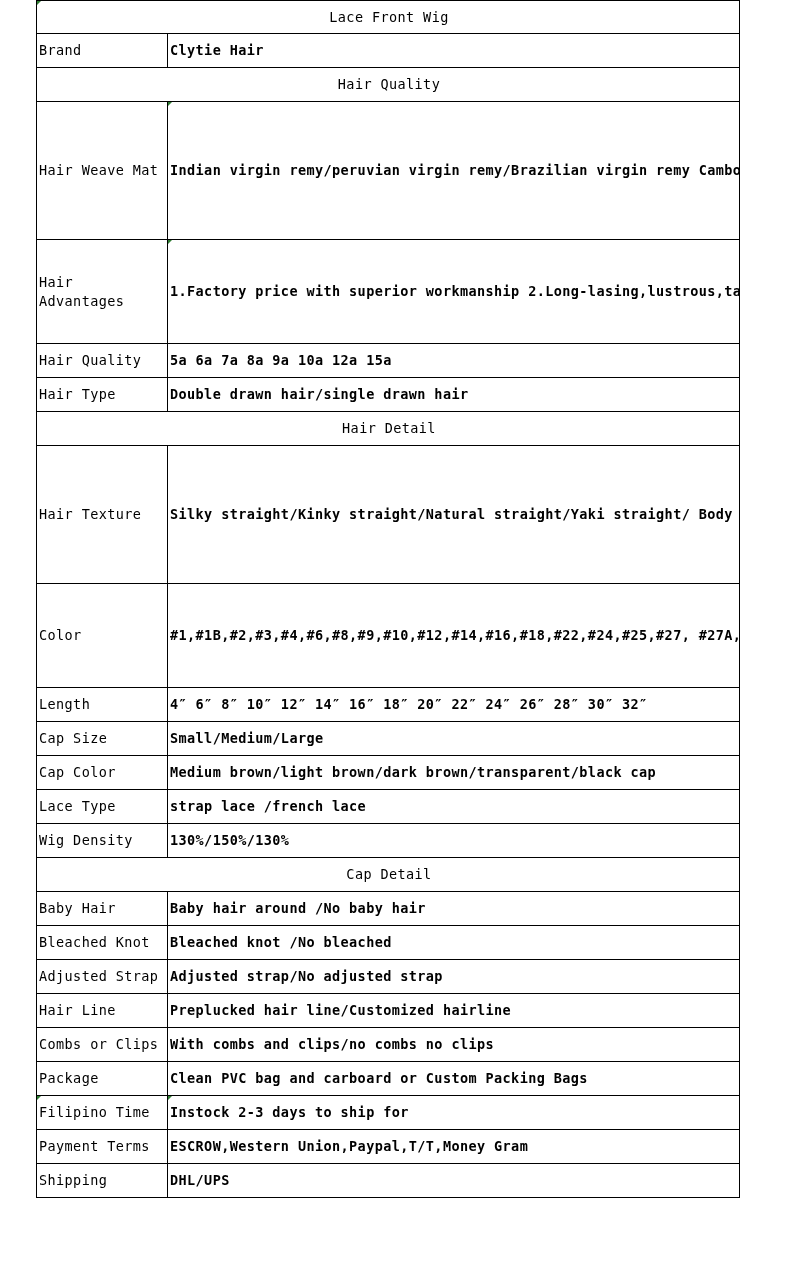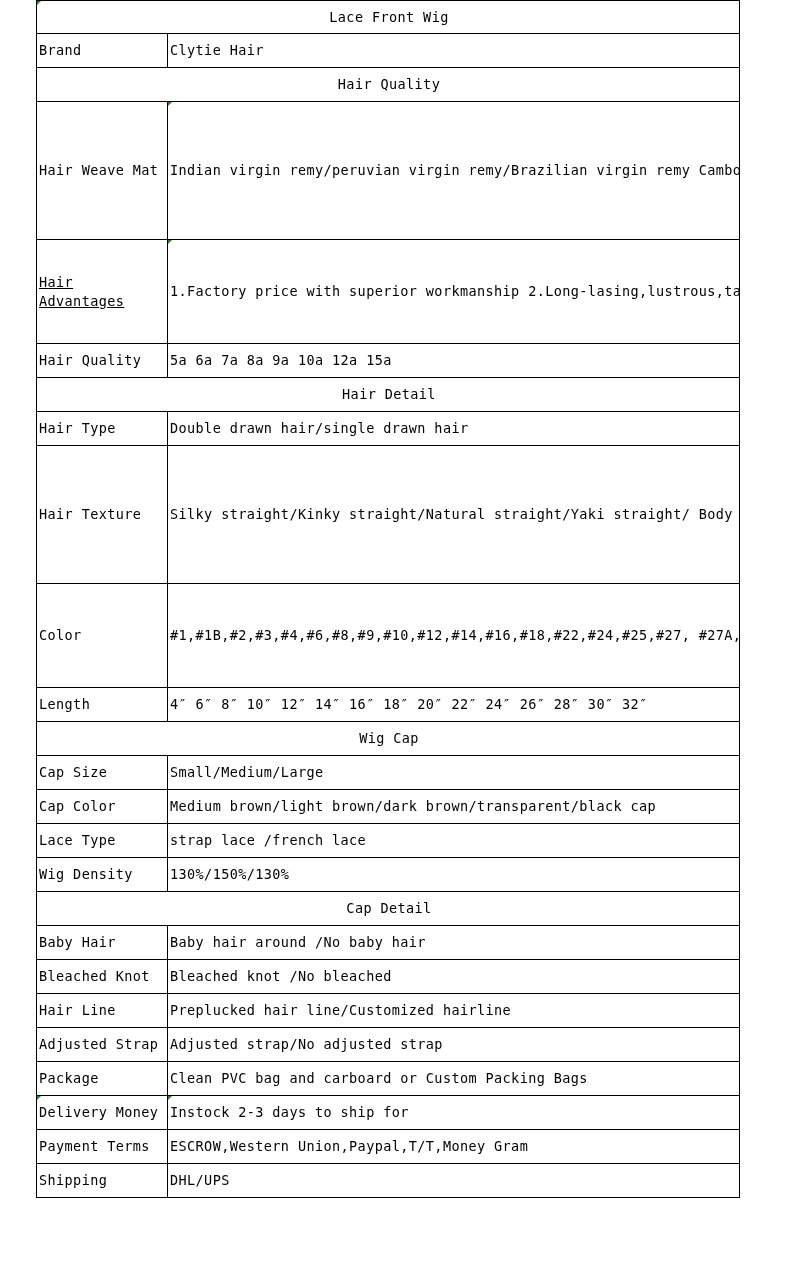--- a/index.html
+++ b/index.html
@@ -31,21 +31,21 @@
       padding: 0 0 0 2px;
       font-size: 13.5px;
       line-height: 19px;
       vertical-align: middle;
       white-space: nowrap;
       overflow: hidden;
       position: relative;
       letter-spacing: 0.4px;
     }
     td.label { width: 128px; margin-left: 48px; }
-    td.value { width: 569px; white-space: pre-line; }
+    td.value { width: 569px; white-space: pre-line; font-weight: bold; }
     td.section {
       text-align: center;
       font-size: 14px;
       padding: 0;
     }
     td.title {
       text-align: center;
       font-size: 18px;
       letter-spacing: 1px;
       padding: 0;
@@ -53,21 +53,21 @@
     }
     .marker {
       position: absolute;
       top: 0;
       left: 0;
       width: 0;
       height: 0;
       border-top: 4px solid #2e7d32;
       border-right: 4px solid transparent;
     }
-    .wrap { white-space: normal; text-decoration: underline; }
+    .wrap { white-space: normal; }
   </style>
 </head>
 <body>
 
 <div class="sheet">
   <table class="spec">
     <colgroup>
       <col style="width:131px">
       <col style="width:572px">
     </colgroup>
@@ -109,26 +109,26 @@
 3.Huge stock and prompt delivey</span>
         </td>
       </tr>
 
       <tr style="height:34px">
         <td class="label">Hair Quality</td>
         <td class="value">5a 6a 7a 8a 9a 10a 12a 15a</td>
       </tr>
 
       <tr style="height:34px">
-        <td class="section" colspan="2">Hair Detail</td>
-      </tr>
-
-      <tr style="height:34px">
         <td class="label">Hair Type</td>
         <td class="value">Double drawn hair/single drawn hair</td>
+      </tr>
+
+      <tr style="height:34px">
+        <td class="section" colspan="2">Hair Detail</td>
       </tr>
 
       <tr style="height:138px">
         <td class="label">Hair Texture</td>
         <td class="value">Silky straight/Kinky straight/Natural straight/Yaki straight/
 Body wave/Natural wave/Deep wave/Water wave/Jerry curly/Kinky
 curly/Spring curly/Deep curly/Loose curly
 Any texture according to picture</td>
       </tr>
 
@@ -136,23 +136,20 @@
         <td class="label">Color</td>
         <td class="value">#1,#1B,#2,#3,#4,#6,#8,#9,#10,#12,#14,#16,#18,#22,#24,#25,#27,
 #27A,#30,#33,#35,#118,#130,#144,#350,#613 and so on.</td>
       </tr>
 
       <tr style="height:34px">
         <td class="label">Length</td>
         <td class="value">4″ 6″ 8″ 10″ 12″ 14″ 16″ 18″ 20″ 22″ 24″ 26″ 28″ 30″ 32″</td>
       </tr>
 
-      <tr style="height:34px">
-        <td class="section" colspan="2">Wig Cap</td>
-      </tr>
 
       <tr style="height:34px">
         <td class="label">Cap Size</td>
         <td class="value">Small/Medium/Large</td>
       </tr>
 
       <tr style="height:34px">
         <td class="label">Cap Color</td>
         <td class="value">Medium brown/light brown/dark brown/transparent/black cap</td>
       </tr>
@@ -175,40 +172,44 @@
         <td class="label">Baby Hair</td>
         <td class="value">Baby hair around /No baby hair</td>
       </tr>
 
       <tr style="height:34px">
         <td class="label">Bleached Knot</td>
         <td class="value">Bleached knot /No bleached</td>
       </tr>
 
       <tr style="height:34px">
+        <td class="label">Adjusted Strap</td>
+        <td class="value">Adjusted strap/No adjusted strap</td>
+      </tr>
+
+      <tr style="height:34px">
         <td class="label">Hair Line</td>
         <td class="value">Preplucked hair line/Customized hairline</td>
       </tr>
 
       <tr style="height:34px">
-        <td class="label">Adjusted Strap</td>
-        <td class="value">Adjusted strap/No adjusted strap</td>
-      </tr>
-
+        <td class="label">Combs or Clips</td>
+        <td class="value">With combs and clips/no combs no clips</td>
+      </tr>
 
 
       <tr style="height:34px">
         <td class="label">Package</td>
         <td class="value">Clean PVC bag and carboard or Custom Packing Bags</td>
       </tr>
 
       <tr style="height:34px">
         <td class="label">
           <span class="marker"></span>
-          <span>Delivery Money</span>
+          <span>Filipino Time</span>
         </td>
         <td class="value">
           <span class="marker"></span>
           <span>Instock 2-3 days to ship for</span>
         </td>
       </tr>
 
       <tr style="height:34px">
         <td class="label">Payment Terms</td>
         <td class="value">ESCROW,Western Union,Paypal,T/T,Money Gram</td>

